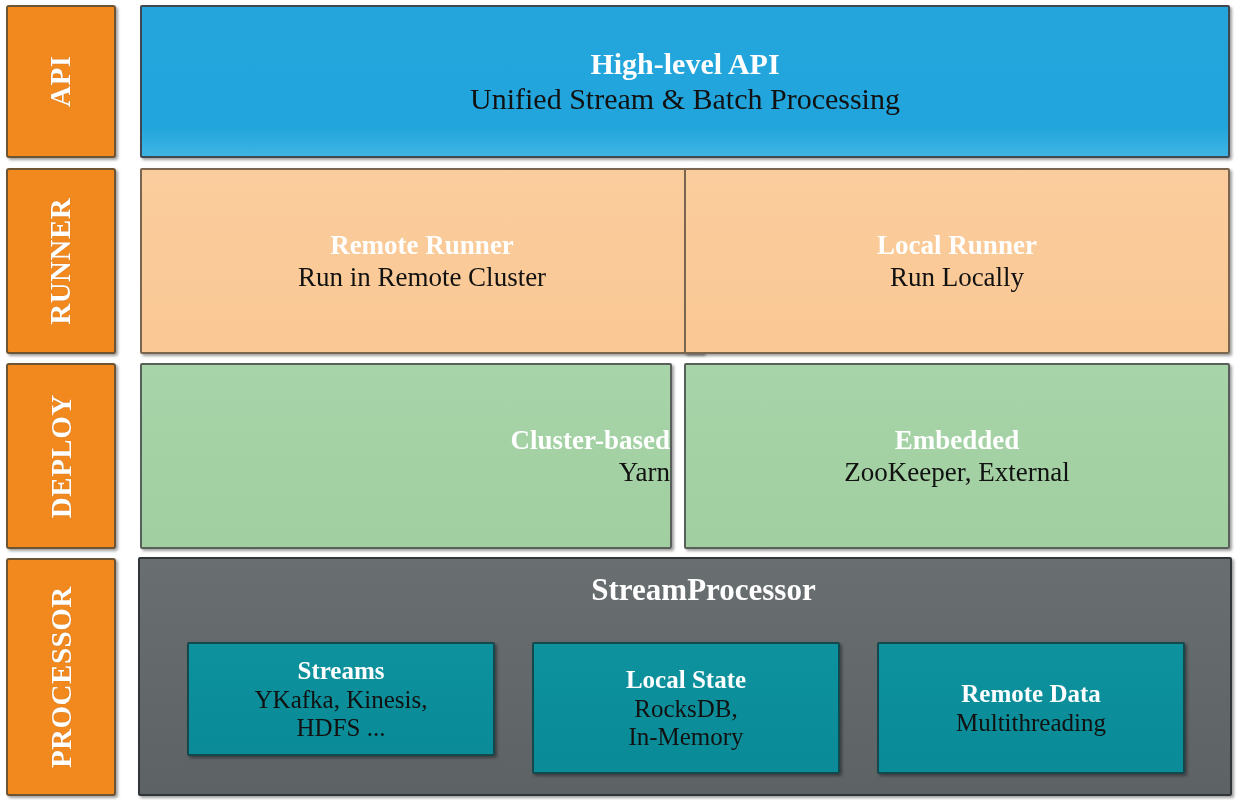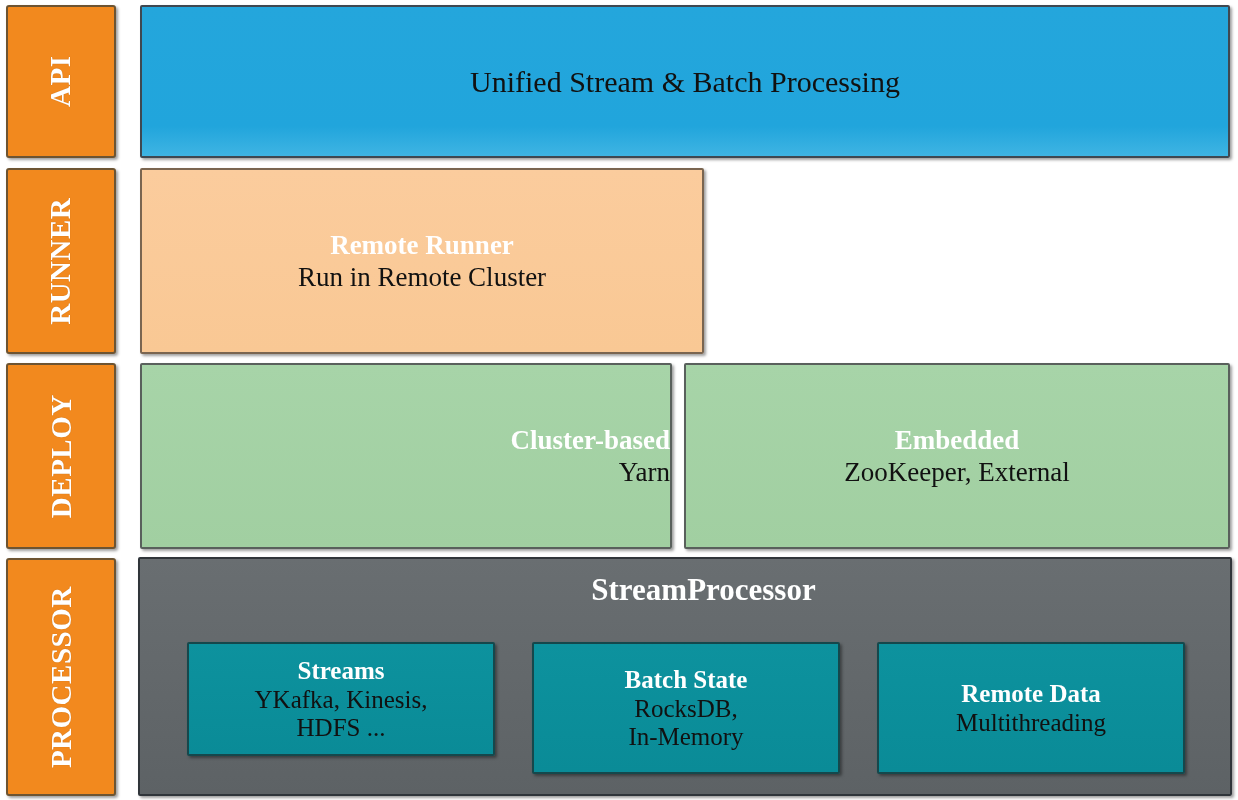--- a/index.html
+++ b/index.html
@@ -137,28 +137,33 @@
 
   <div class="box lane-label" style="left:6px; top:363px; width:110px; height:186px;">
     <span class="vtext">DEPLOY</span>
   </div>
 
   <div class="box lane-label" style="left:6px; top:558px; width:110px; height:238px;">
     <span class="vtext">PROCESSOR</span>
   </div>
 
   <div class="box api-box" style="left:140px; top:5px; width:1090px; height:153px;">
+    <div class="title-line fs-api-title">High-level API</div>
     <div class="sub-line fs-api-sub line-gap">Unified Stream &amp; Batch Processing</div>
   </div>
 
   <div class="box runner-box" style="left:140px; top:168px; width:564px; height:186px;">
     <div class="title-line fs-row-title">Remote Runner</div>
     <div class="sub-line fs-row-sub line-gap">Run in Remote Cluster</div>
   </div>
 
+  <div class="box runner-box" style="left:684px; top:168px; width:546px; height:186px;">
+    <div class="title-line fs-row-title">Local Runner</div>
+    <div class="sub-line fs-row-sub line-gap">Run Locally</div>
+  </div>
 
   <div class="box deploy-box" style="left:140px; top:363px; width:532px; height:186px;align-items:flex-end;">
     <div class="title-line fs-row-title">Cluster-based</div>
     <div class="sub-line fs-row-sub line-gap">Yarn</div>
   </div>
 
   <div class="box deploy-box" style="left:684px; top:363px; width:546px; height:186px;">
     <div class="title-line fs-row-title">Embedded</div>
     <div class="sub-line fs-row-sub line-gap">ZooKeeper, External</div>
   </div>
@@ -167,21 +172,21 @@
 
     <div class="processor-title">StreamProcessor</div>
 
     <div class="box teal-box" style="left:47px; top:83px; width:308px; height:114px;">
       <div class="title-line fs-teal-title">Streams</div>
       <div class="sub-line fs-teal-sub line-gap">YKafka, Kinesis,</div>
       <div class="sub-line fs-teal-sub">HDFS ...</div>
     </div>
 
     <div class="box teal-box" style="left:392px; top:83px; width:308px; height:132px;">
-      <div class="title-line fs-teal-title">Batch State</div>
+      <div class="title-line fs-teal-title">Local State</div>
       <div class="sub-line fs-teal-sub line-gap">RocksDB,</div>
       <div class="sub-line fs-teal-sub">In-Memory</div>
     </div>
 
     <div class="box teal-box" style="left:737px; top:83px; width:308px; height:132px;">
       <div class="title-line fs-teal-title">Remote Data</div>
       <div class="sub-line fs-teal-sub line-gap">Multithreading</div>
     </div>
 
   </div>

